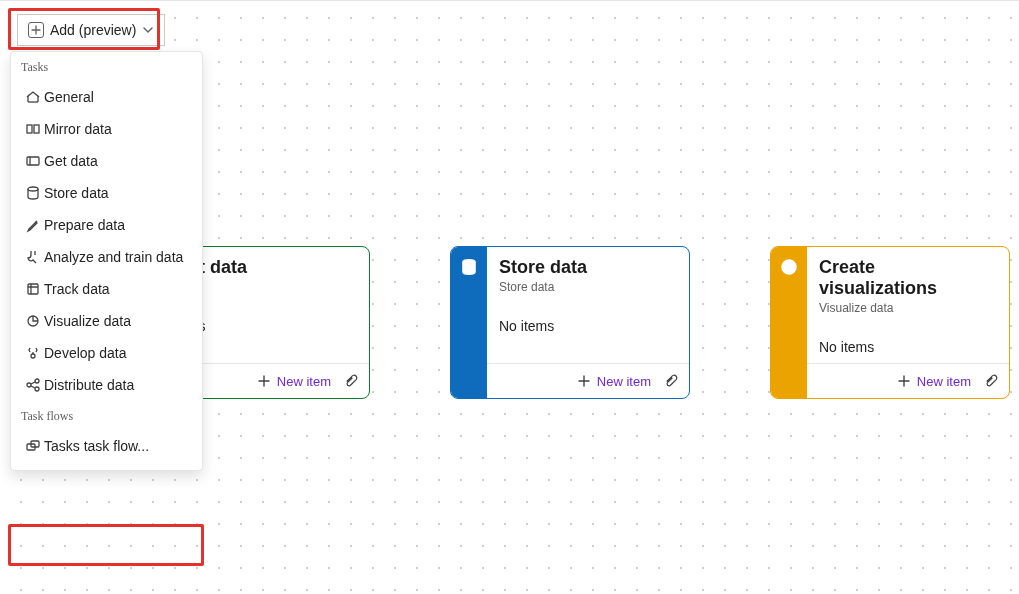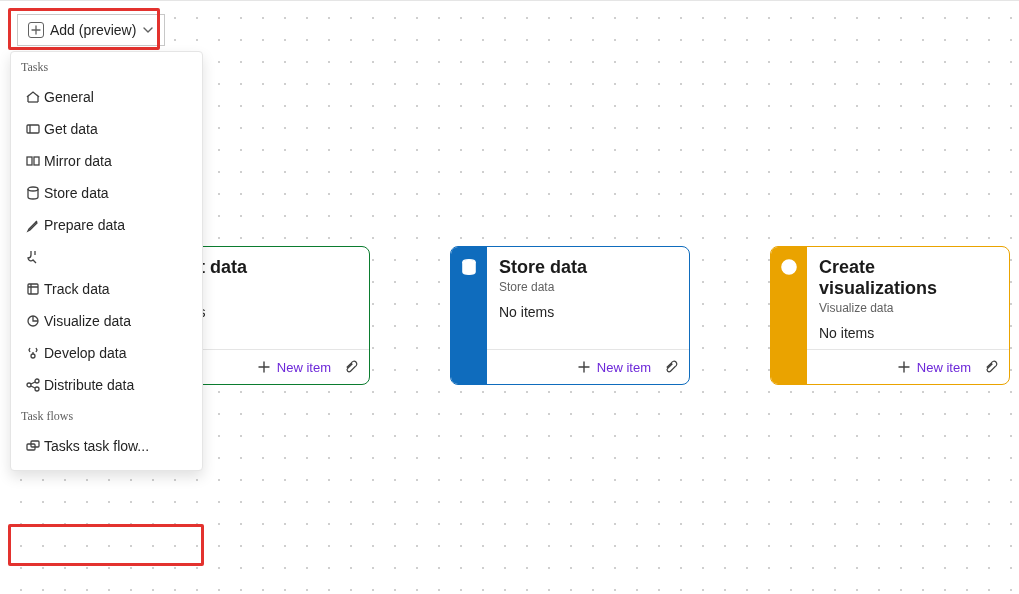--- a/index.html
+++ b/index.html
@@ -116,21 +116,21 @@
     flex:1;
     display:flex;
     flex-direction:column;
   }
   .card .body .top {
     padding: 10px 12px 8px 12px;
     flex:1;
   }
   .card .title { font-size: 18px; font-weight: 600; color:#1b1b1b; }
   .card .sub { font-size: 12px; color:#616161; margin-top:2px; }
-  .card .noitems { font-size:14px; color:#242424; margin-top:10px; }
+  .card .noitems { font-size:14px; color:#242424; margin-top:24px; }
   .card .footer {
     border-top:1px solid #e5e5e5;
     display:flex;
     align-items:center;
     justify-content:flex-end;
     padding: 6px 8px;
     gap:8px;
   }
   .newitem {
     display:inline-flex; align-items:center; gap:6px;
@@ -180,40 +180,40 @@
           <path d="M3 13V7l-1 1 6-5 6 5-1-1v6"></path>
           <path d="M3 13h10"></path>
         </svg>
     </span>
     <span>General</span>
   </div>
 
   <div class="item">
     <span class="mi-icon">
       <svg viewBox="0 0 16 16" fill="none" stroke="currentColor" stroke-width="1.3">
+          <rect x="2" y="4" width="5" height="8"></rect>
+          <rect x="9" y="4" width="5" height="8"></rect>
+        </svg>
+    </span>
+    <span>Mirror data</span>
+  </div>
+
+  <div class="item">
+    <span class="mi-icon">
+      <svg viewBox="0 0 16 16" fill="none" stroke="currentColor" stroke-width="1.3">
           <rect x="2" y="4" width="12" height="8" rx="1"></rect>
           <path d="M5 4v8"></path>
         </svg>
     </span>
     <span>Get data</span>
   </div>
 
   <div class="item">
     <span class="mi-icon">
       <svg viewBox="0 0 16 16" fill="none" stroke="currentColor" stroke-width="1.3">
-          <rect x="2" y="4" width="5" height="8"></rect>
-          <rect x="9" y="4" width="5" height="8"></rect>
-        </svg>
-    </span>
-    <span>Mirror data</span>
-  </div>
-
-  <div class="item">
-    <span class="mi-icon">
-      <svg viewBox="0 0 16 16" fill="none" stroke="currentColor" stroke-width="1.3">
           <ellipse cx="8" cy="4" rx="5" ry="2"></ellipse>
           <path d="M3 4v8c0 1.1 2.2 2 5 2s5-.9 5-2V4"></path>
         </svg>
     </span>
     <span>Store data</span>
   </div>
 
   <div class="item">
     <span class="mi-icon">
       <svg viewBox="0 0 16 16" fill="none" stroke="currentColor" stroke-width="1.3">
@@ -224,20 +224,21 @@
     <span>Prepare data</span>
   </div>
 
   <div class="item">
     <span class="mi-icon">
       <svg viewBox="0 0 16 16" fill="none" stroke="currentColor" stroke-width="1.3">
           <path d="M6 2v4a3 3 0 0 1-3 3h0a3 3 0 0 0 5 2l3 3"></path>
           <path d="M10 2v4"></path>
         </svg>
     </span>
+    <span>Analyze and train data</span>
   </div>
 
   <div class="item">
     <span class="mi-icon">
       <svg viewBox="0 0 16 16" fill="none" stroke="currentColor" stroke-width="1.3">
           <rect x="3" y="3" width="10" height="10" rx="1"></rect>
           <path d="M6 3v10M3 6h10"></path>
         </svg>
     </span>
     <span>Track data</span>

